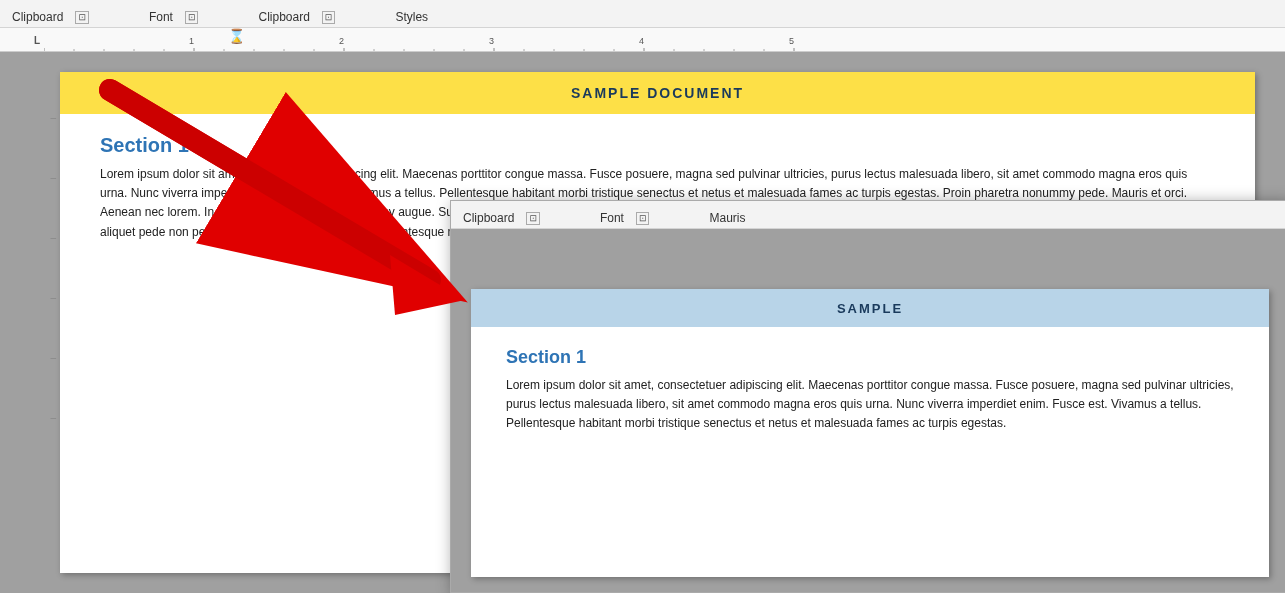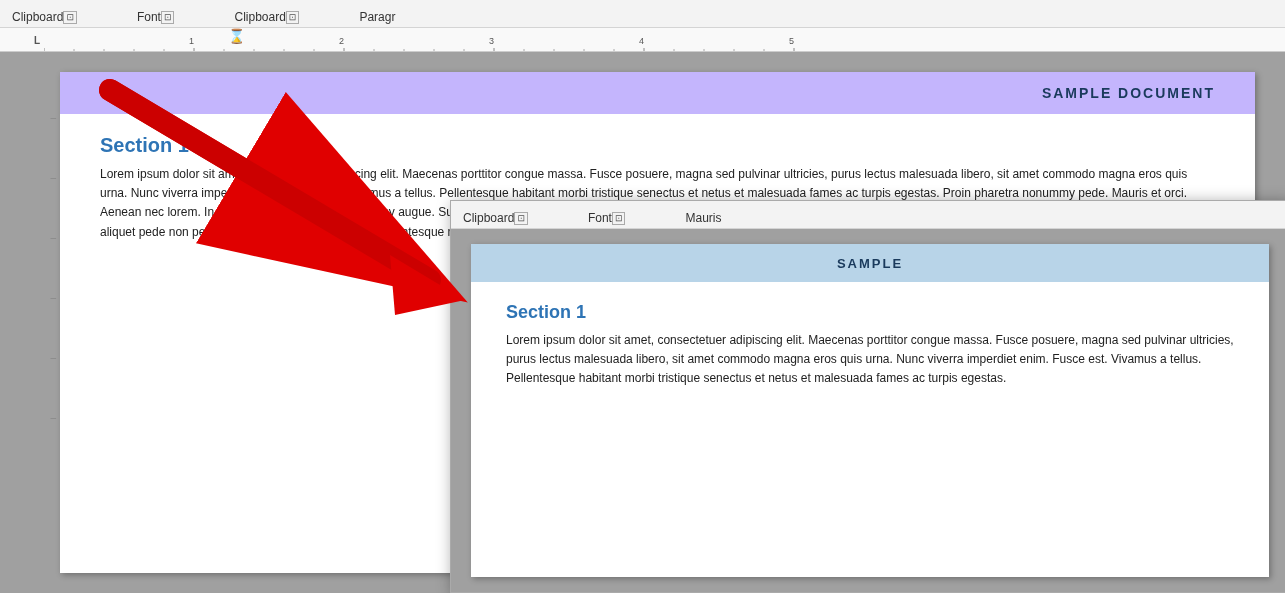--- a/index.html
+++ b/index.html
@@ -37,21 +37,21 @@
       align-items: center;
       gap: 60px;
       width: 100%;
     }
 
     .ribbon-label {
       font-size: 12px;
       color: #333;
       display: flex;
       align-items: center;
-      gap: 0;
+      gap: 12px;
       margin-top: 7px;
     }
 
     .ribbon-expand-icon {
       font-size: 9px;
       color: #555;
       border: 1px solid #aaa;
       padding: 0 2px;
       line-height: 11px;
     }
@@ -127,24 +127,24 @@
 
     .doc-page-bg {
       flex: 1;
       background: #fff;
       padding: 30px 40px 20px 40px;
       box-shadow: 2px 2px 6px rgba(0,0,0,0.3);
       position: relative;
     }
 
     .doc-header-band {
-      background: #c4b5fd;
+      background: #fde047;
       margin: -30px -40px 20px -40px;
       padding: 12px 40px;
-      text-align: right;
+      text-align: center;
     }
 
     .doc-header-band-text {
       font-size: 14px;
       font-weight: bold;
       color: #1a3a5c;
       letter-spacing: 2px;
     }
 
     .section-title-bg {
@@ -201,20 +201,21 @@
       padding: 15px 20px;
       overflow: hidden;
     }
 
     .fg-doc-page {
       flex: 1;
       background: #fff;
       padding: 25px 35px 20px 35px;
       box-shadow: 2px 2px 6px rgba(0,0,0,0.3);
       overflow: hidden;
+      margin-top: 45px;
     }
 
     .fg-doc-header-band {
       background: #b8d4e8;
       margin: -25px -35px 20px -35px;
       padding: 10px 35px;
       text-align: center;
     }
 
     .fg-doc-header-text {
@@ -267,21 +268,21 @@
       </span>
       <span class="ribbon-label">
         <span>Font</span>
         <span class="ribbon-expand-icon">⊡</span>
       </span>
       <span class="ribbon-label">
         <span>Clipboard</span>
         <span class="ribbon-expand-icon">⊡</span>
       </span>
       <span class="ribbon-label">
-        <span>Paragr</span>
+        <span>Styles</span>
       </span>
     </div>
   </div>
 
   <div class="ruler-row">
     <div class="ruler-content">
       <span class="ruler-l">L</span>
 
       <span class="ruler-hourglass">⌛</span>
 

